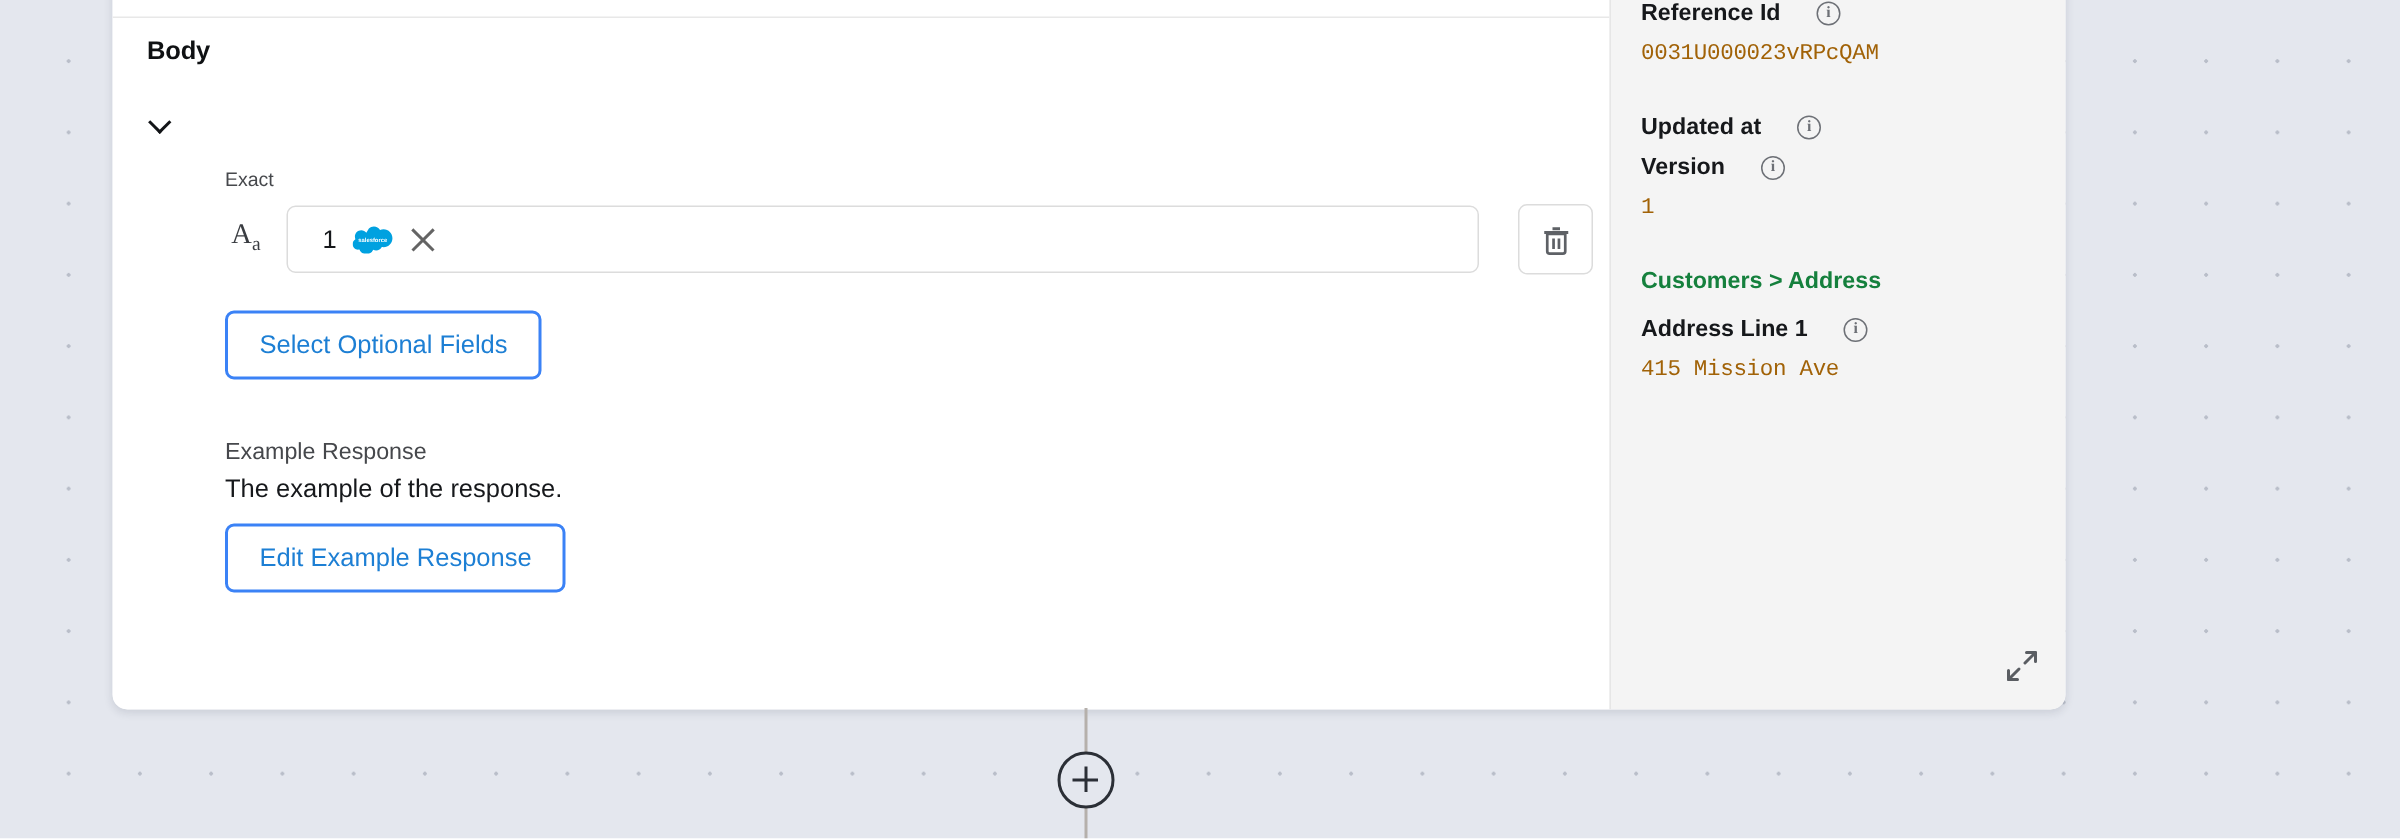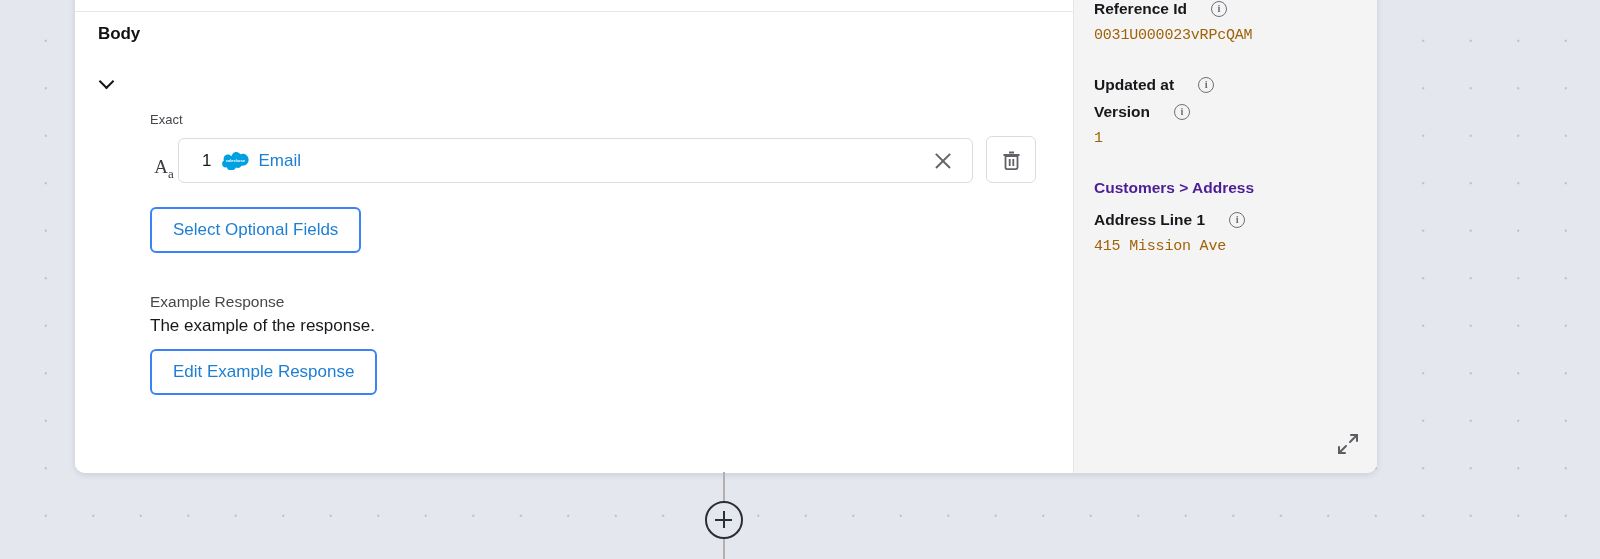--- a/index.html
+++ b/index.html
@@ -118,21 +118,22 @@
   .field-block { padding-left: 52px; }
 
   .field-label {
     font-size: 13px;
     color: #46484c;
     margin-bottom: 9px;
   }
 
   .input-row {
     display: flex;
-    align-items: flex-end;
+    align-items: center;
+    gap: 13px;
   }
   .aa-icon {
     width: 28px;
     flex: none;
     font-size: 19px;
     color: #3a3d42;
     text-align: center;
     position: relative;
     top: -1px;
     font-family: "Liberation Serif", serif;
@@ -235,21 +236,21 @@
 
   .rp-head {
     font-size: 15.5px;
     font-weight: bold;
     color: #16181b;
     display: flex;
     align-items: center;
     gap: 24px;
     margin-bottom: 9px;
   }
-  .rp-head.group { color: #4c1d95; margin-bottom: 14px; }
+  .rp-head.group { color: #15803d; margin-bottom: 14px; }
   .rp-value {
     font-family: "Liberation Mono", monospace;
     font-size: 15px;
     color: #a16207;
     margin-bottom: 32px;
     letter-spacing: -0.2px;
   }
   .rp-value.last { margin-bottom: 0; }
 
   .info-icon {
@@ -298,21 +299,20 @@
 
           <div class="input-row">
             <span class="aa-icon">A<sub>a</sub></span>
 
             <div class="token-input">
               <span class="token-number">1</span>
               <svg class="sf-logo" viewBox="0 0 48 34">
                 <path fill="#00a1e0" d="M19.4 4.3c1.5-1.6 3.6-2.6 6-2.6 3.1 0 5.8 1.7 7.3 4.3 1.3-.6 2.7-.9 4.2-.9 5.9 0 10.6 4.8 10.6 10.7s-4.7 10.7-10.6 10.7c-.7 0-1.4-.1-2.1-.2a7.7 7.7 0 0 1-6.8 4c-1.2 0-2.4-.3-3.4-.8a8.8 8.8 0 0 1-8.2 5.5c-3.8 0-7.1-2.4-8.3-5.8-.6.1-1.1.2-1.7.2C2.9 29.4 0 26.4 0 22.7c0-2.5 1.3-4.6 3.3-5.8-.4-.9-.6-1.9-.6-3 0-4.2 3.4-7.6 7.6-7.6 2.5 0 4.7 1.2 6 3z"></path>
                 <text x="24" y="20" font-size="7" fill="#ffffff" text-anchor="middle" font-family="Liberation Sans, sans-serif" font-weight="bold">salesforce</text>
               </svg>
-              <span class="token-text">Email</span>
               <span class="clear-x"></span>
             </div>
 
             <div class="trash-btn">
               <svg width="19" height="20" viewBox="0 0 19 20">
                 <rect x="1.5" y="4" width="16" height="2" fill="#5e6166"></rect>
                 <rect x="7" y="1.5" width="5" height="2" fill="#5e6166"></rect>
                 <path d="M3.5 6h12v11.5a1.6 1.6 0 0 1-1.6 1.6H5.1a1.6 1.6 0 0 1-1.6-1.6z" fill="none" stroke="#5e6166" stroke-width="1.8"></path>
                 <rect x="6.8" y="9" width="1.8" height="7" fill="#5e6166"></rect>
                 <rect x="10.4" y="9" width="1.8" height="7" fill="#5e6166"></rect>

